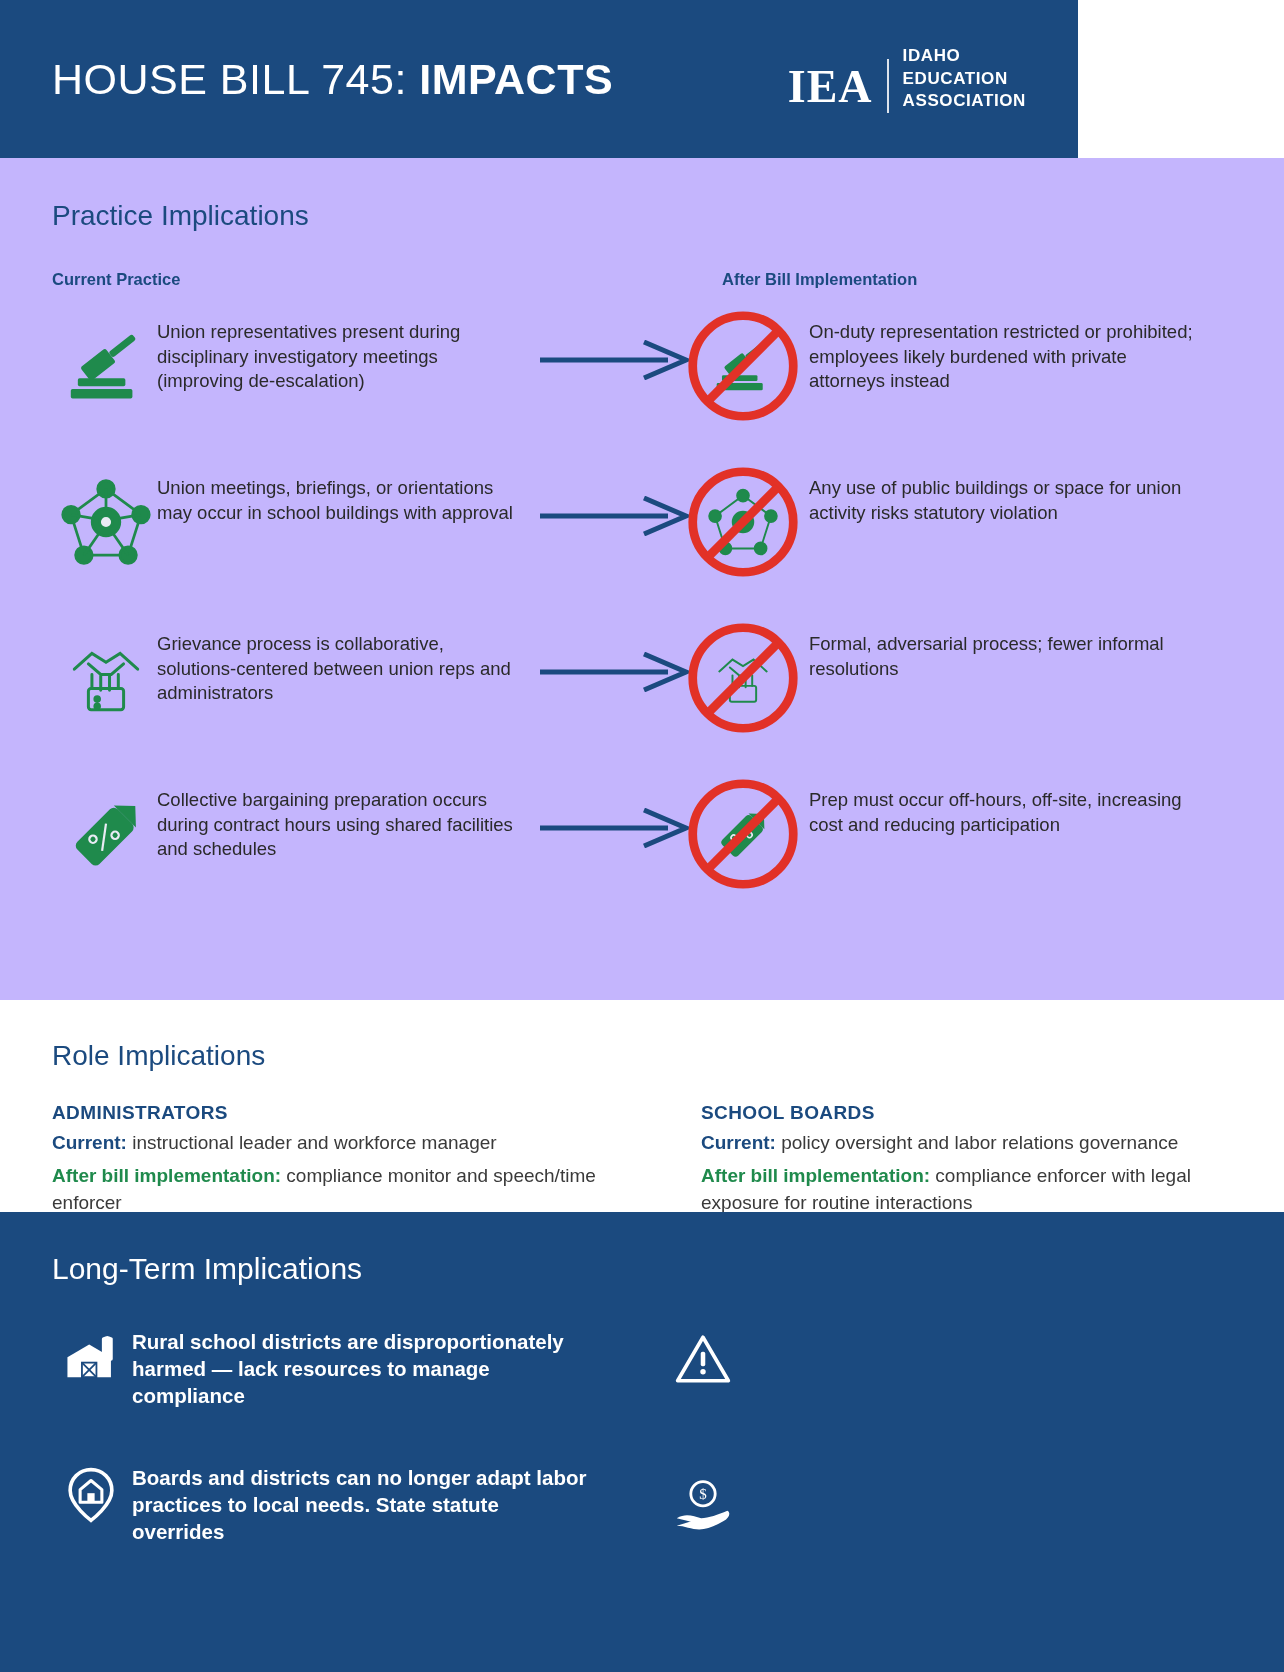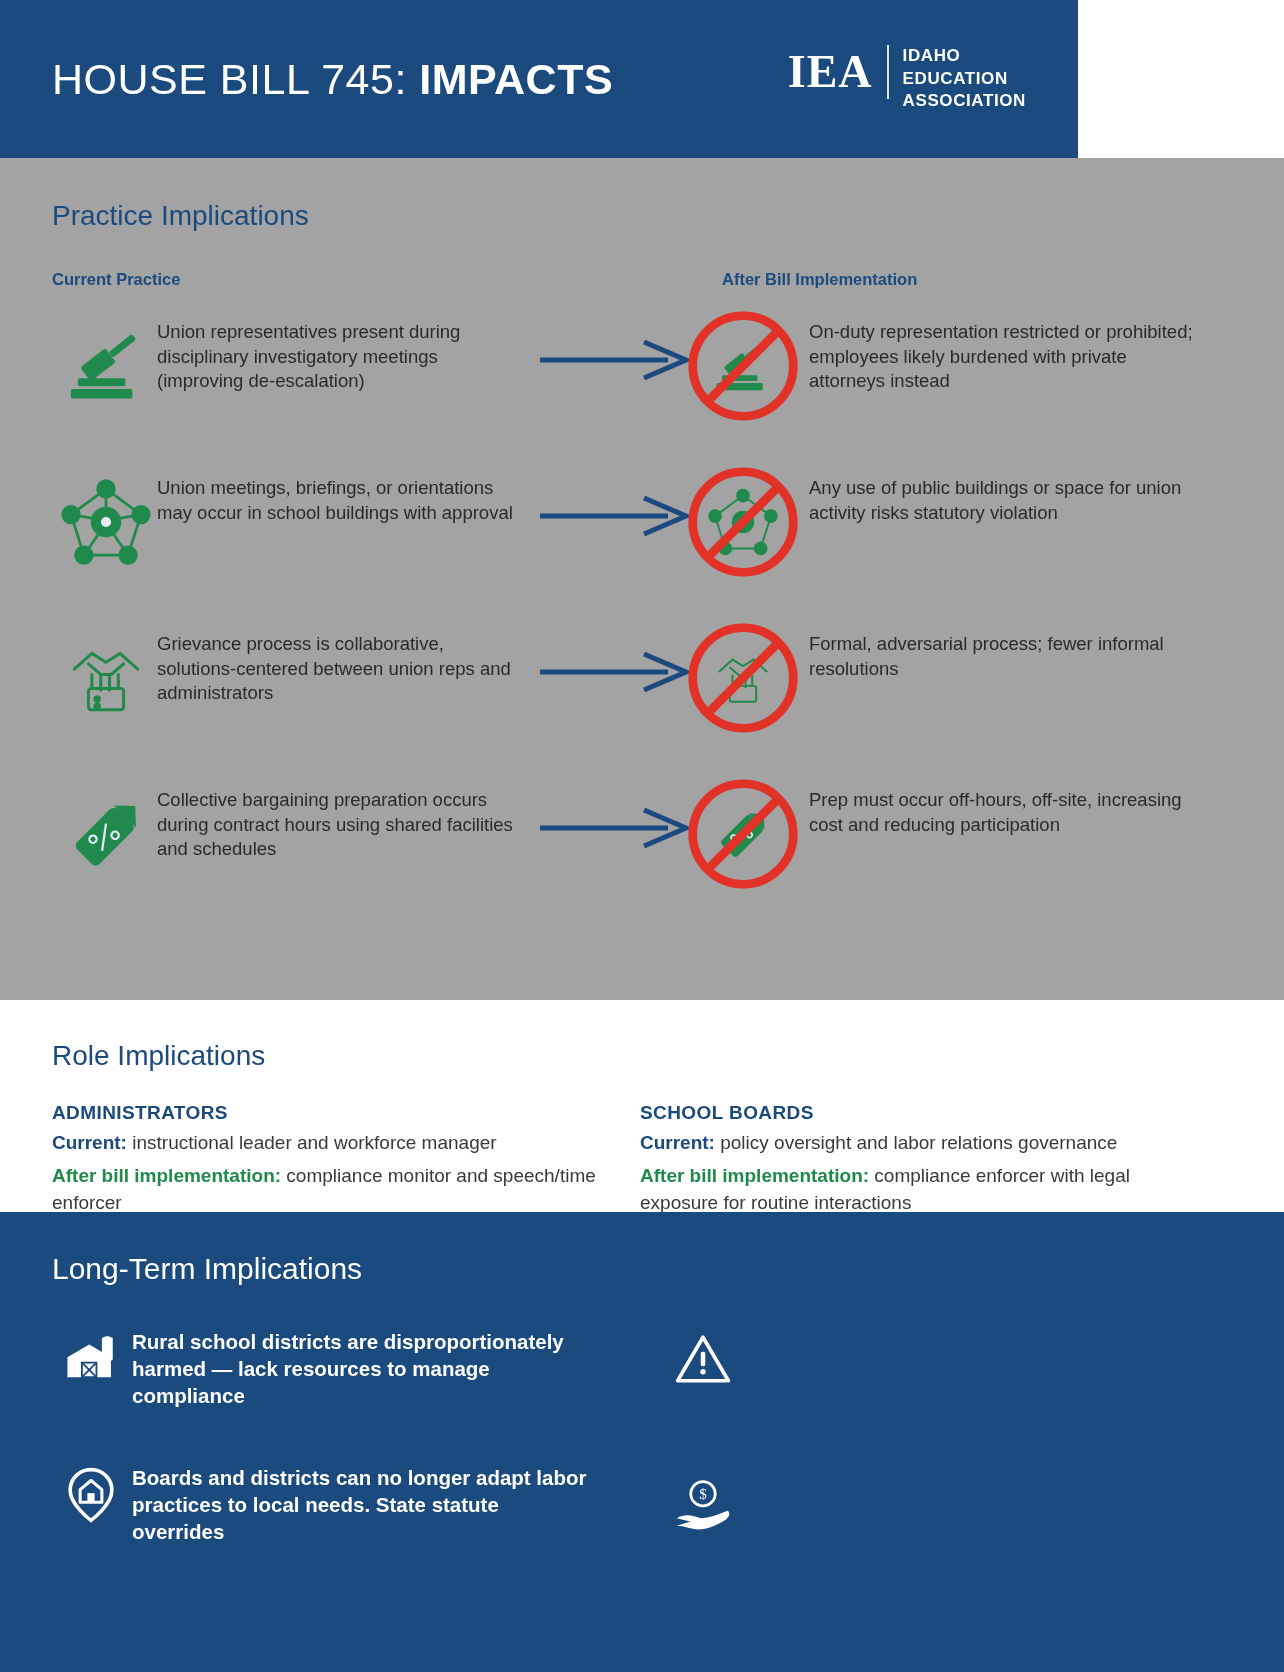--- a/index.html
+++ b/index.html
@@ -16,29 +16,29 @@
     position: absolute; top: 0; left: 0; width: 1078px; height: 158px;
     background: #1b4a7f;
     display: flex; align-items: center; justify-content: space-between;
     padding: 0 52px;
   }
   .header-title {
     color: #ffffff; font-size: 43px; letter-spacing: .5px; font-weight: 300;
     white-space: nowrap;
   }
   .header-title b { font-weight: 700; }
-  .logo { display: flex; align-items: flex-start; gap: 14px; margin-left: 14px; }
+  .logo { display: flex; align-items: flex-end; gap: 14px; margin-left: 14px; }
   .logo-iea { color: #fff; font-size: 46px; font-weight: 700; letter-spacing: 1px; font-family: "Liberation Serif", serif; }
   .logo-divider { width: 2px; height: 54px; background: #ffffff; opacity: .85; }
   .logo-sub { color: #fff; font-size: 17px; font-weight: 700; line-height: 1.35; letter-spacing: .6px; }
 
   
   .sec-practice {
     position: absolute; top: 158px; left: 0; width: 1284px; height: 842px;
-    background: #a3a3a3;
+    background: #c4b5fd;
     padding: 42px 52px 0 52px;
   }
   .sec-title { font-size: 28px; color: #1b4a7f; font-weight: 400; }
   .col-head-row { position: relative; margin-top: 38px; height: 22px; }
   .col-head { position: absolute; font-size: 16.5px; font-weight: 700; color: #1b4a7f; }
   .col-head.left { left: 0; }
   .col-head.right { left: 670px; }
 
   .rows { margin-top: 20px; }
   .prow { position: relative; height: 156px; }
@@ -61,21 +61,21 @@
   }
 
   
   .sec-role {
     position: absolute; top: 1000px; left: 0; width: 1284px; height: 228px;
     background: #ffffff; padding: 40px 52px 0 52px;
   }
   .role-cols { position: relative; margin-top: 30px; }
   .role-col { position: absolute; top: 0; width: 570px; }
   .role-col.c1 { left: 0; }
-  .role-col.c2 { left: 588px; }
+  .role-col.c2 { left: 649px; }
   .role-name { font-size: 19px; font-weight: 700; color: #1b4a7f; letter-spacing: .4px; }
   .role-line { font-size: 19px; line-height: 1.42; color: #3a3a3a; margin-top: 6px; }
   .role-line .k { font-weight: 700; color: #1b4a7f; }
   .role-line .k-green { font-weight: 700; color: #1f8a4c; }
 
   
   .sec-long {
     position: absolute; top: 1212px; left: 0; width: 1284px; height: 460px;
     background: #1b4a7f; padding: 40px 52px 0 52px;
   }

